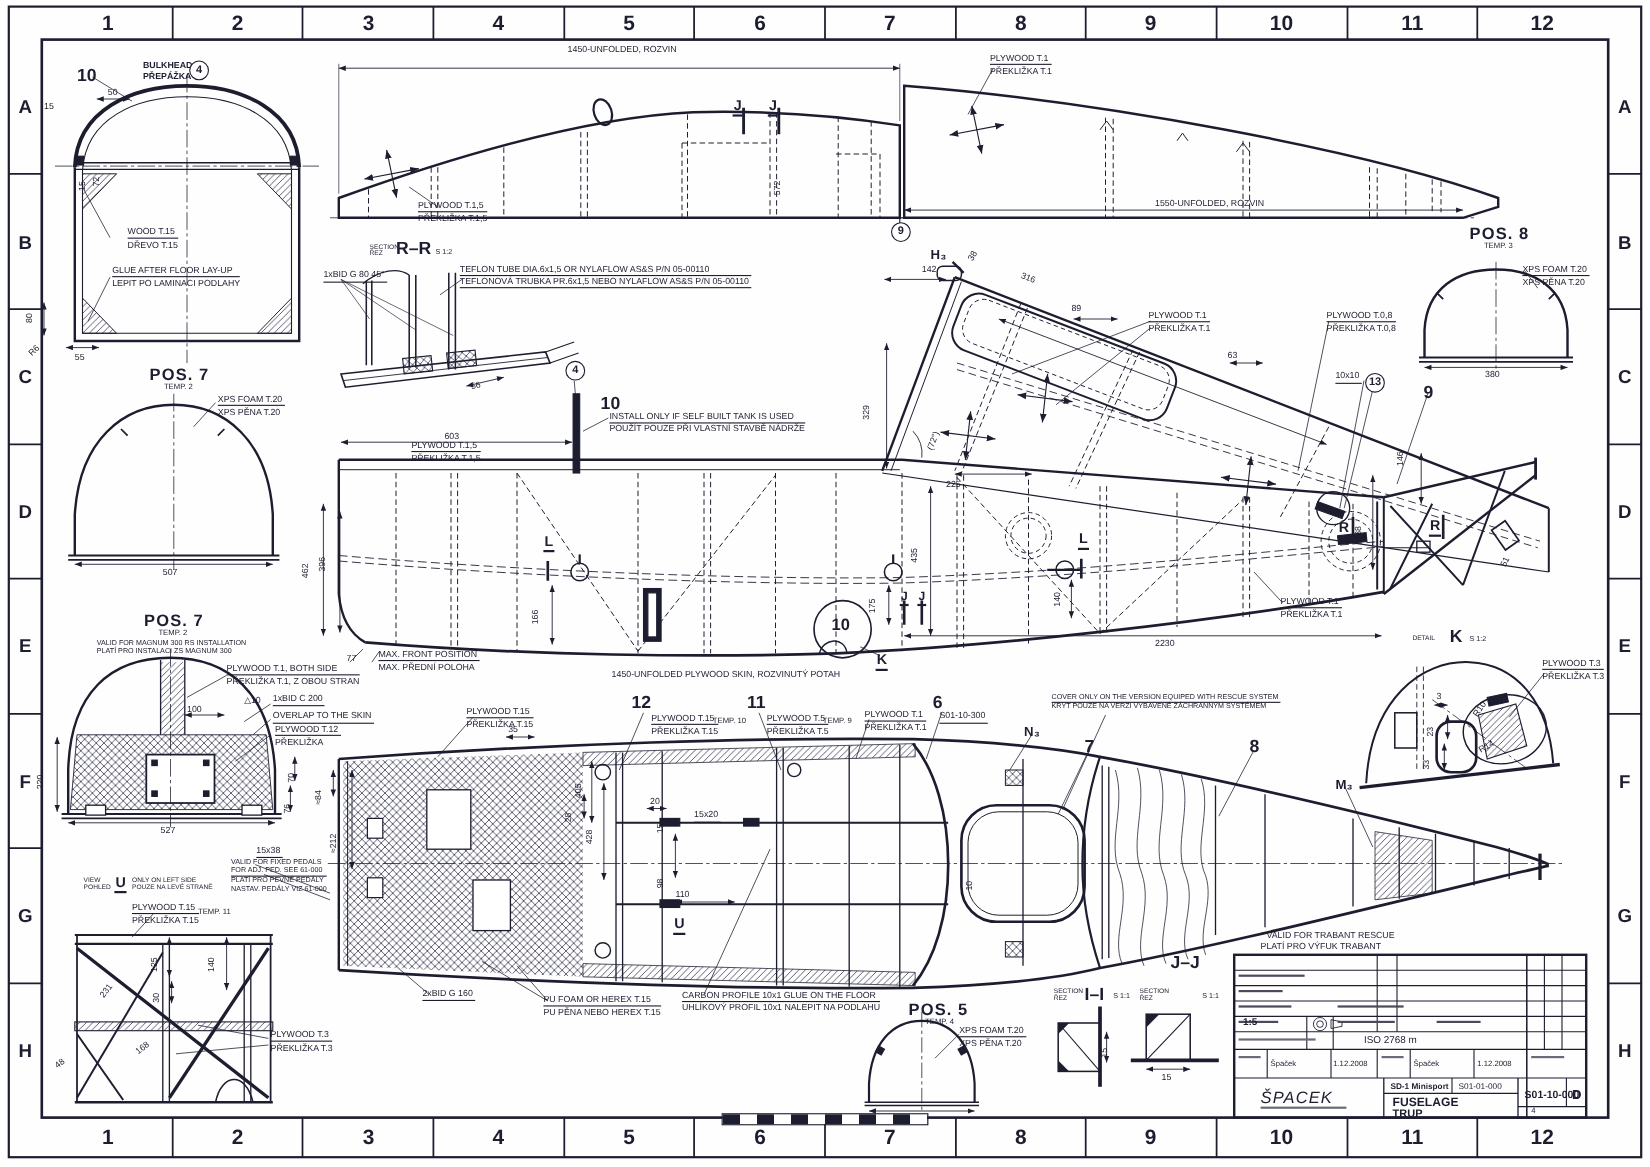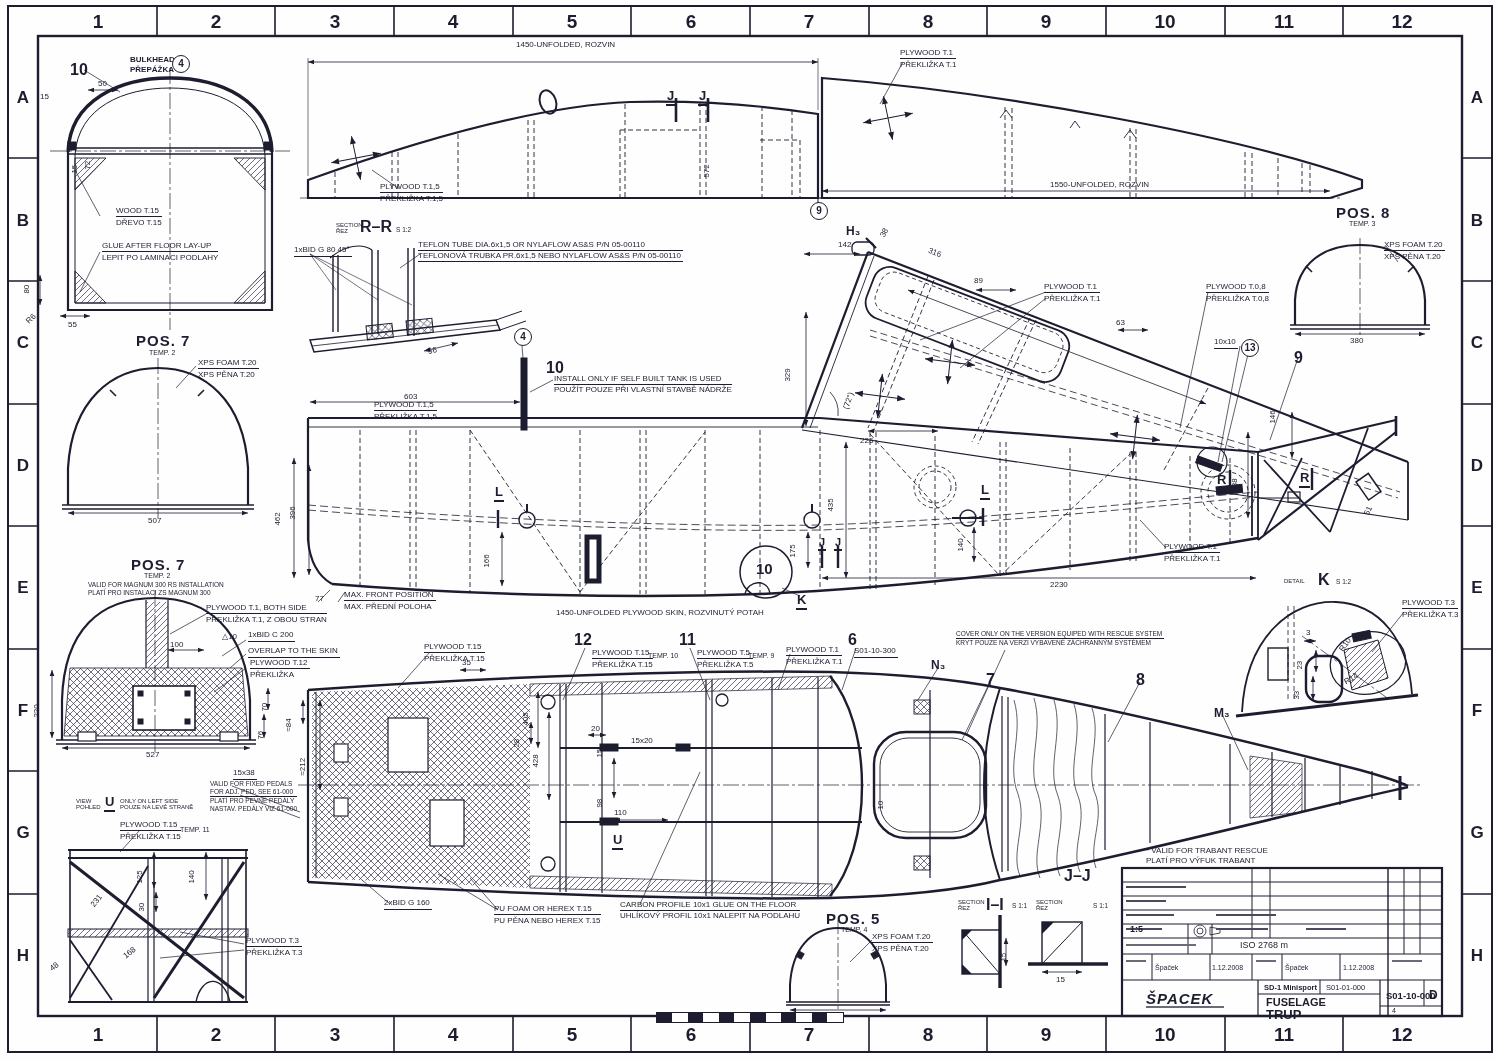--- a/index.html
+++ b/index.html
@@ -22,21 +22,21 @@
   .shdr span{display:block;font-size:6px;line-height:1.05;}
   .dk{font-size:16px;font-weight:bold;}
   .balloon{position:absolute;border:1.4px solid #1d1d30;border-radius:50%;width:16px;height:16px;
            text-align:center;font-weight:bold;font-size:10px;line-height:16px;background:#fff;}
   .gridnum{position:absolute;font-size:19px;font-weight:bold;width:26px;text-align:center;}
   .gridlet{position:absolute;font-size:17px;font-weight:bold;width:20px;text-align:center;}
   .fx{position:absolute;background:#4a4a5c;height:2.2px;}
   .fx2{position:absolute;background:#6a6a78;height:1.5px;}
   .scalebar{position:absolute;left:656px;top:1012px;width:186px;height:9px;border:1px solid #1d1d30;
     background:repeating-linear-gradient(90deg,#1d1d30 0 15.5px,#ffffff 15.5px 31px);}
-  .logo{font-size:15px;font-weight:bold;font-style:italic;letter-spacing:1px;text-align:center;}
+  .logo{font-size:15px;font-weight:normal;font-style:italic;letter-spacing:1px;text-align:center;}
 </style>
 </head>
 <body>
 
 <div class="sheet">
 
 <svg class="lw" width="1500" height="1061" viewBox="0 0 1500 1061">
   <defs>
     <marker id="a1" viewBox="0 0 10 8" refX="9" refY="4" markerWidth="9" markerHeight="7" orient="auto-start-reverse">
       <path d="M0,0.5 L9,4 L0,7.5 Z" fill="#1d1d30"></path>
@@ -740,20 +740,20 @@
 <span class="lb" style="left:1240px;top:940px;font-size:9px">ISO 2768 m</span>
 <span class="lb" style="left:1155px;top:964px;font-size:7px">Špaček</span>
 <span class="lb" style="left:1212px;top:964px;font-size:7px">1.12.2008</span>
 <span class="lb" style="left:1285px;top:964px;font-size:7px">Špaček</span>
 <span class="lb" style="left:1343px;top:964px;font-size:7px">1.12.2008</span>
 <span class="lb logo" style="left:1146px;top:990px">ŠPACEK</span>
 <div class="fx2" style="left:1146px;top:1006px;width:78px"></div>
 <span class="lb b" style="left:1264px;top:983px;font-size:7.5px">SD-1 Minisport</span>
 <span class="lb" style="left:1326px;top:983px;font-size:7.5px">S01-01-000</span>
 <span class="lb b" style="left:1266px;top:996px;font-size:11px">FUSELAGE</span>
-<span class="lb b" style="left:1266px;top:1007px;font-size:13px">TRUP</span>
+<span class="lb b" style="left:1266px;top:1007px;font-size:10px">TRUP</span>
 <span class="lb b" style="left:1386px;top:990px;font-size:9.5px">S01-10-000</span>
 <span class="lb b" style="left:1429px;top:988px;font-size:12px">D</span>
 <span class="lb" style="left:1392px;top:1007px;font-size:7px">4</span>
 
 <div class="scalebar"></div>
 
 </div>
 
 </body></html>

